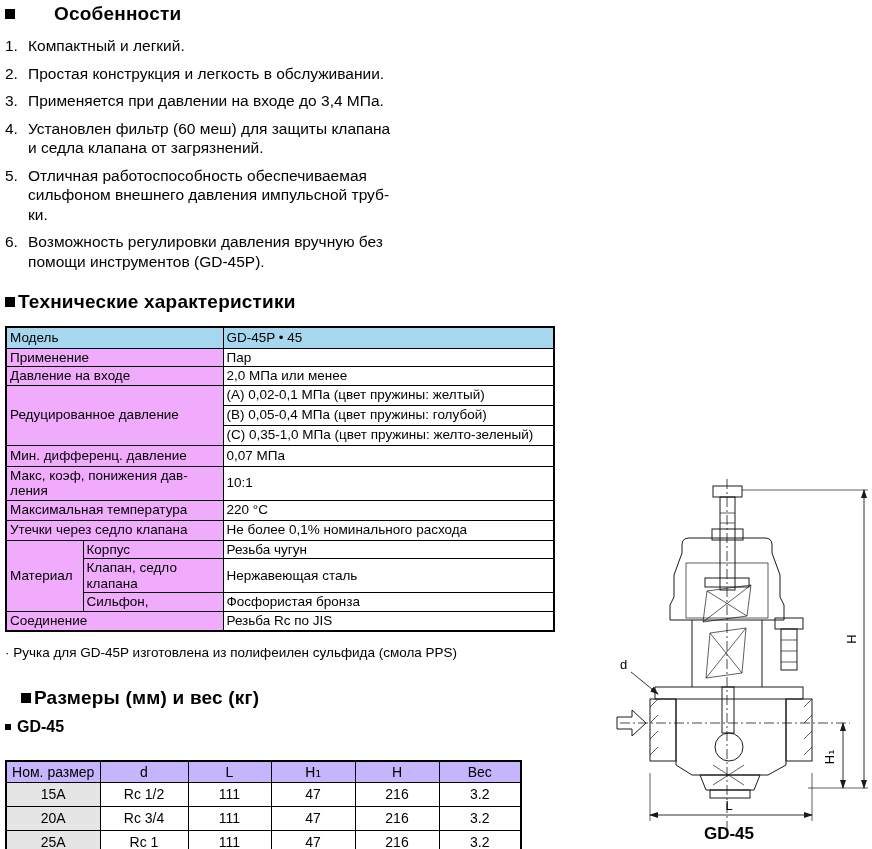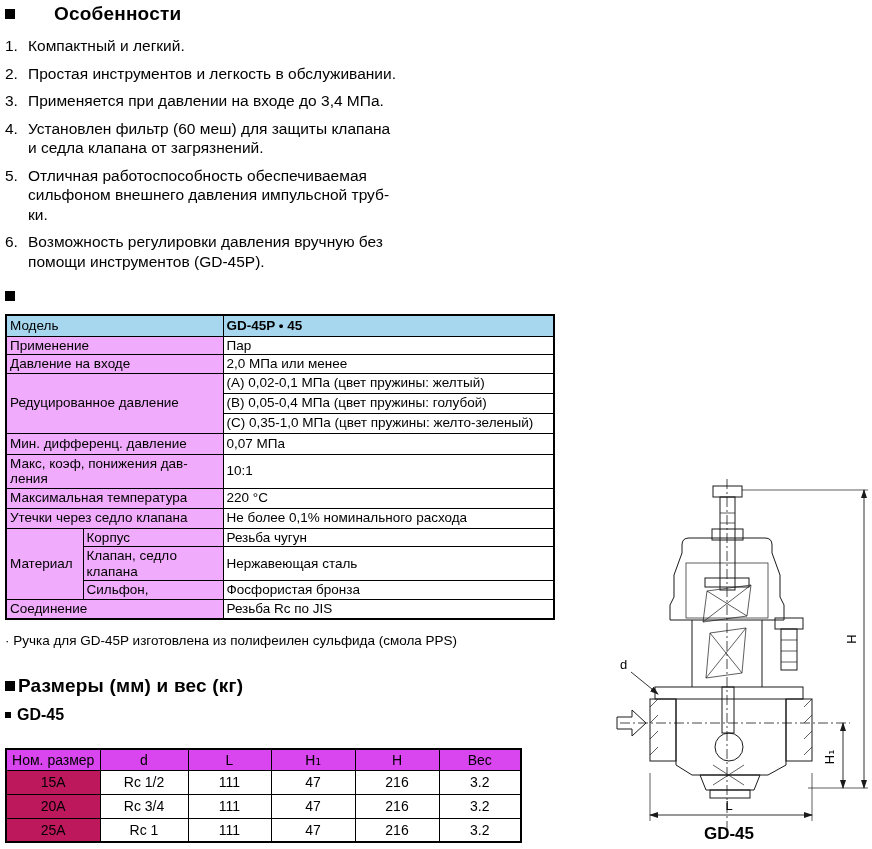--- a/index.html
+++ b/index.html
@@ -23,34 +23,34 @@
   .feat-text { white-space:pre-line; }
 
   
   .specs { margin-top:20px; }
   .specs .sec-head { margin-bottom:13px; }
   table { border-collapse:collapse; }
   .spec-table { width:548px; border:2px solid #000; table-layout:fixed; }
   .spec-table td { border:1px solid #000; font-size:13.5px; text-align:left; vertical-align:middle; padding:1px 3px; line-height:1.15; }
   .spec-table .lbl { background:#f0abfc; }
   .spec-table .hdr { background:#a6d7ee; }
-  .spec-table .bold { font-weight:bold; }
+  .spec-table .bold { font-weight:normal; }
   .prewrap { white-space:pre-line; }
 
   .footnote { margin-top:13px; font-size:13.5px; }
 
   
   .dims { margin-top:27px; }
-  .dims .sec-head { margin-bottom:9px; }
+  .dims .sec-head { margin-bottom:9px;margin-left:16px; }
   .dim-sub { display:flex; align-items:center; font-size:16px; font-weight:bold; }
   .dim-table { width:515px; border:2px solid #000; table-layout:fixed; margin-top:24px; }
   .dim-table td, .dim-table th { border:1px solid #000; font-size:14px; font-weight:normal; text-align:center; vertical-align:middle; padding:1px 2px; }
-  .dim-table th { background:#d946ef; height:21px; }
+  .dim-table th { background:#c4b5fd; height:21px; }
   .dim-table td { height:24px; }
-  .dim-table .rowhead { background:#be185d;margin-left:8px; }
+  .dim-table .rowhead { background:#e5e5e5;margin-left:8px; }
   .dejavu { font-family:"DejaVu Sans", sans-serif; }
 
   
   .diagram { position:absolute; left:558px; top:433px; width:312px; height:416px; }
   .diagram svg { width:100%; height:100%; }
   .drawline { stroke:#1a1a1a; stroke-width:1; fill:none; }
   .thin { stroke:#1a1a1a; stroke-width:0.7; fill:none; }
   .centerline { stroke:#1a1a1a; stroke-width:0.8; fill:none; stroke-dasharray:10 3 2 3; }
   .dimline { stroke:#1a1a1a; stroke-width:0.9; fill:none; }
   .dim-label { font-size:13px; fill:#000; }
@@ -66,21 +66,21 @@
       <div class="sec-head">
         <span class="sq"></span>
         <span>Особенности</span>
       </div>
       <div class="feat-item">
         <span class="feat-num">1.</span>
         <span class="feat-text">Компактный и легкий.</span>
       </div>
       <div class="feat-item">
         <span class="feat-num">2.</span>
-        <span class="feat-text">Простая инструментов и легкость в обслуживании.</span>
+        <span class="feat-text">Простая конструкция и легкость в обслуживании.</span>
       </div>
       <div class="feat-item">
         <span class="feat-num">3.</span>
         <span class="feat-text">Применяется при давлении на входе до 3,4 МПа.</span>
       </div>
       <div class="feat-item">
         <span class="feat-num">4.</span>
         <span class="feat-text">Установлен фильтр (60 меш) для защиты клапана
 и седла клапана от загрязнений.</span>
       </div>
@@ -93,20 +93,21 @@
       <div class="feat-item">
         <span class="feat-num">6.</span>
         <span class="feat-text">Возможность регулировки давления вручную без
 помощи инструментов (GD-45P).</span>
       </div>
     </div>
 
     <div class="specs">
       <div class="sec-head">
         <span class="sq"></span>
+        <span>Технические характеристики</span>
       </div>
       <table class="spec-table">
         <colgroup>
             <col style="width:77px">
             <col style="width:140px">
             <col style="width:331px">
           </colgroup>
         <tbody>
             <tr style="height:21px">
           <td class="hdr" colspan="2">Модель</td>

